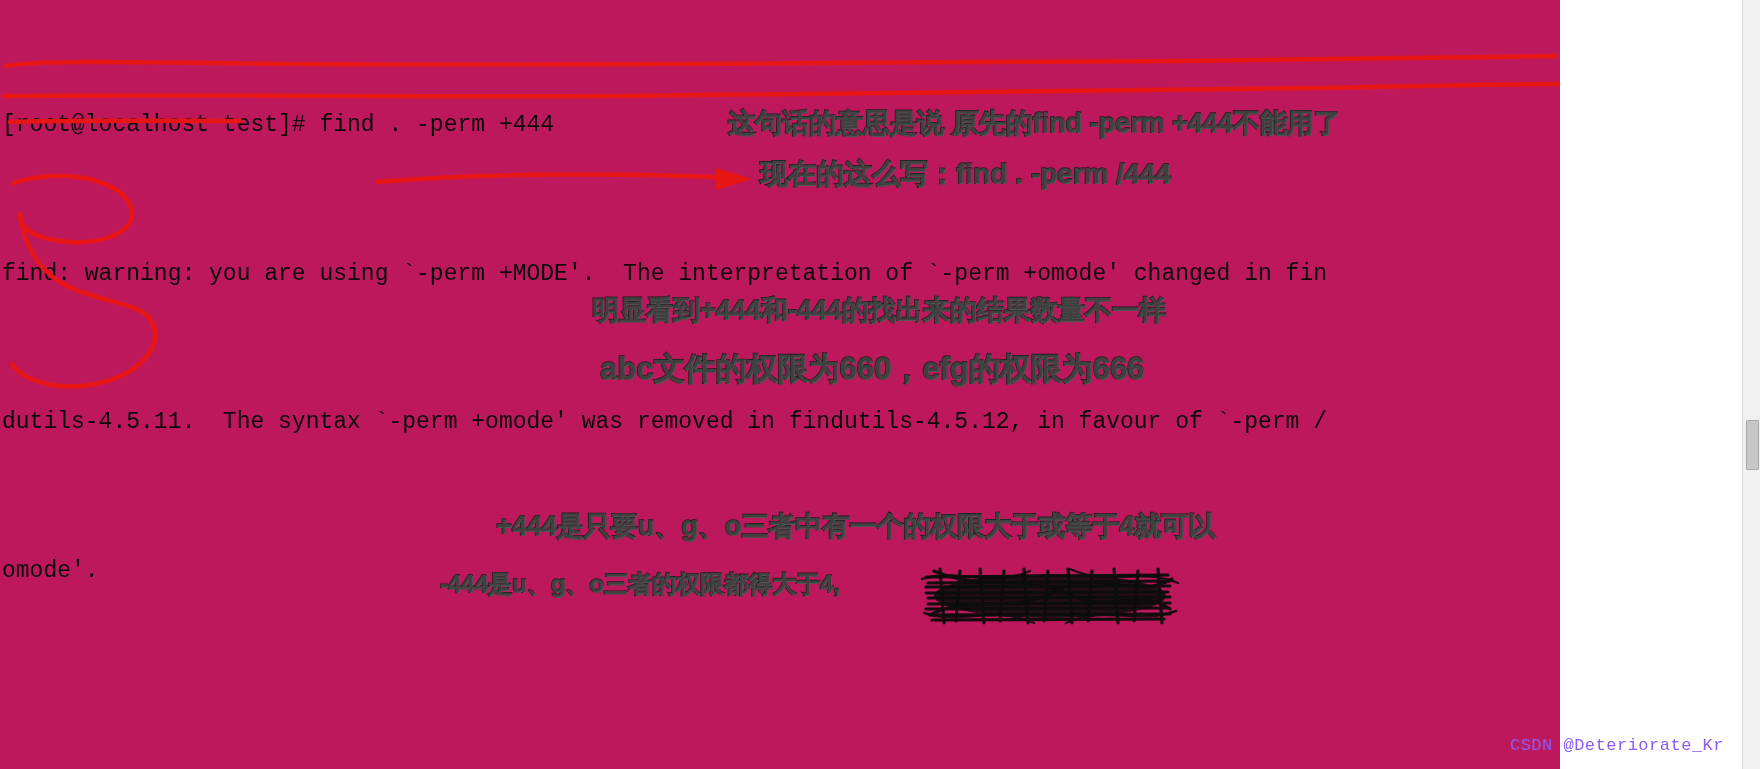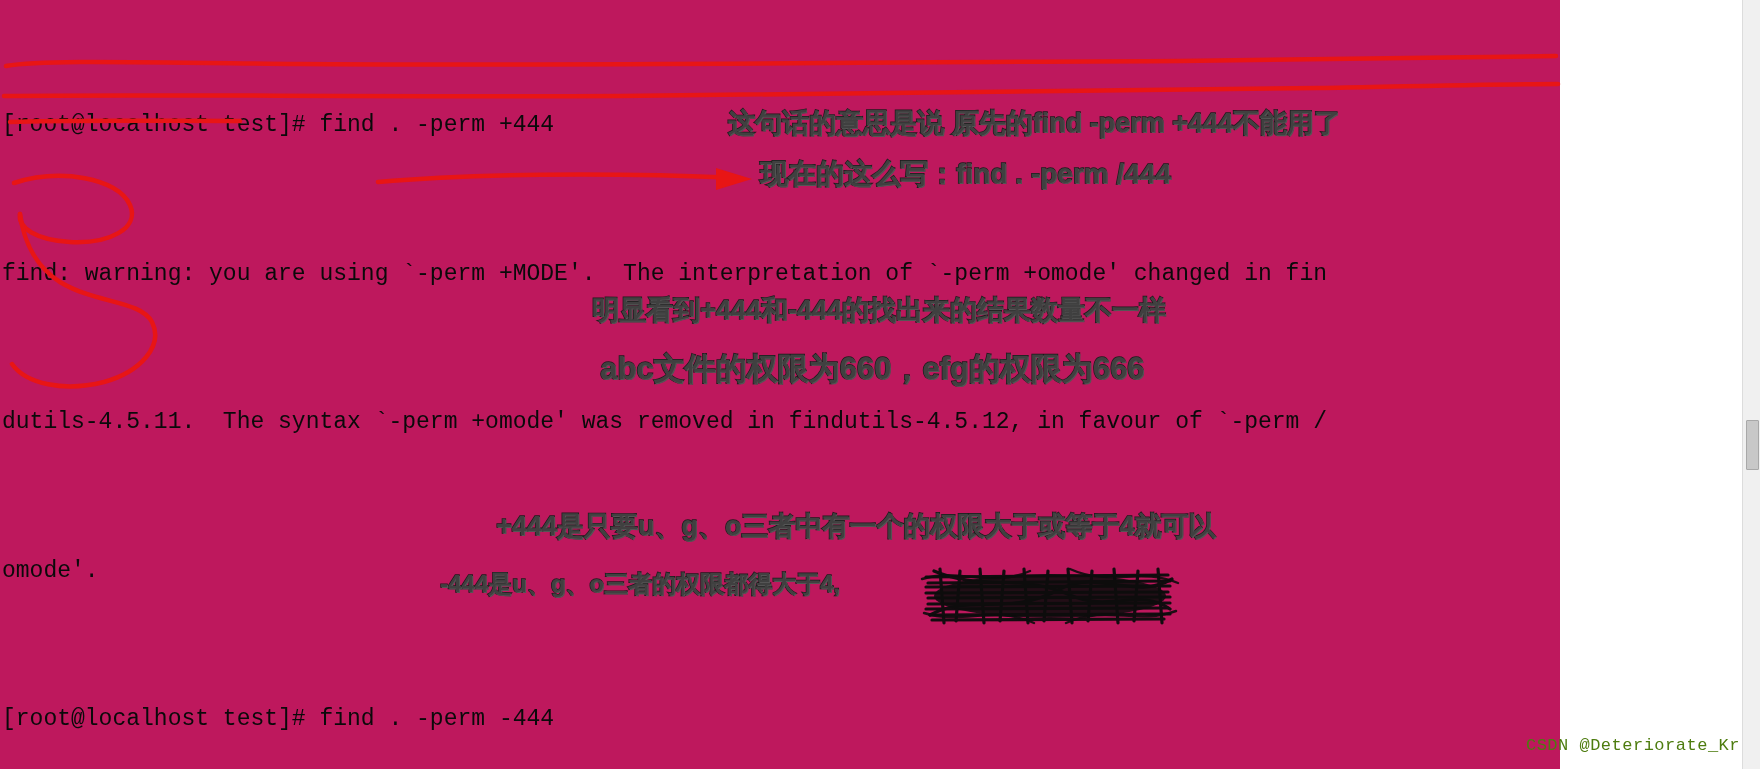--- a/index.html
+++ b/index.html
@@ -67,23 +67,23 @@
     position: absolute;
     left: 920px;
     top: 565px;
     width: 260px;
     height: 62px;
   }
 
   
   #watermark {
     position: absolute;
-    right: 20px;
+    right: 36px;
     bottom: 14px;
-    color: #4d7c0f;
+    color: #8b5cf6;
     font-family: "Liberation Mono", "DejaVu Sans Mono", monospace;
     font-size: 17px;
     letter-spacing: 0.5px;
     white-space: nowrap;
   }
 
   
   #scrollbar {
     position: absolute;
     right: 0;
@@ -113,21 +113,20 @@
   }
 </style>
 </head>
 <body>
 
 <div id="terminal">
   <div class="tline">[root@localhost test]# find . -perm +444</div>
   <div class="tline">find: warning: you are using `-perm +MODE'.  The interpretation of `-perm +omode' changed in fin</div>
   <div class="tline">dutils-4.5.11.  The syntax `-perm +omode' was removed in findutils-4.5.12, in favour of `-perm /</div>
   <div class="tline">omode'.</div>
-  <div class="tline">[root@localhost test]# find . -perm -444</div>
   
   
   
   
   
   
   
   
   
   

